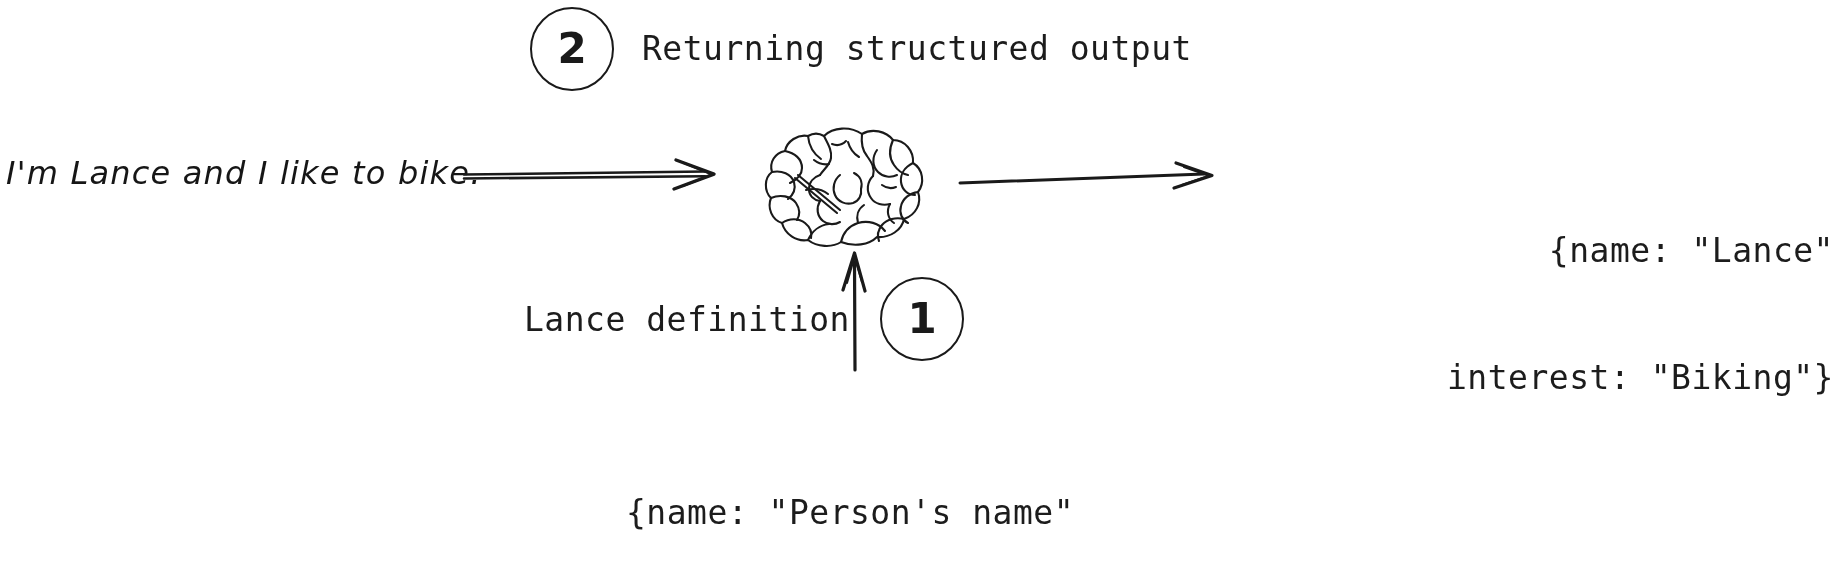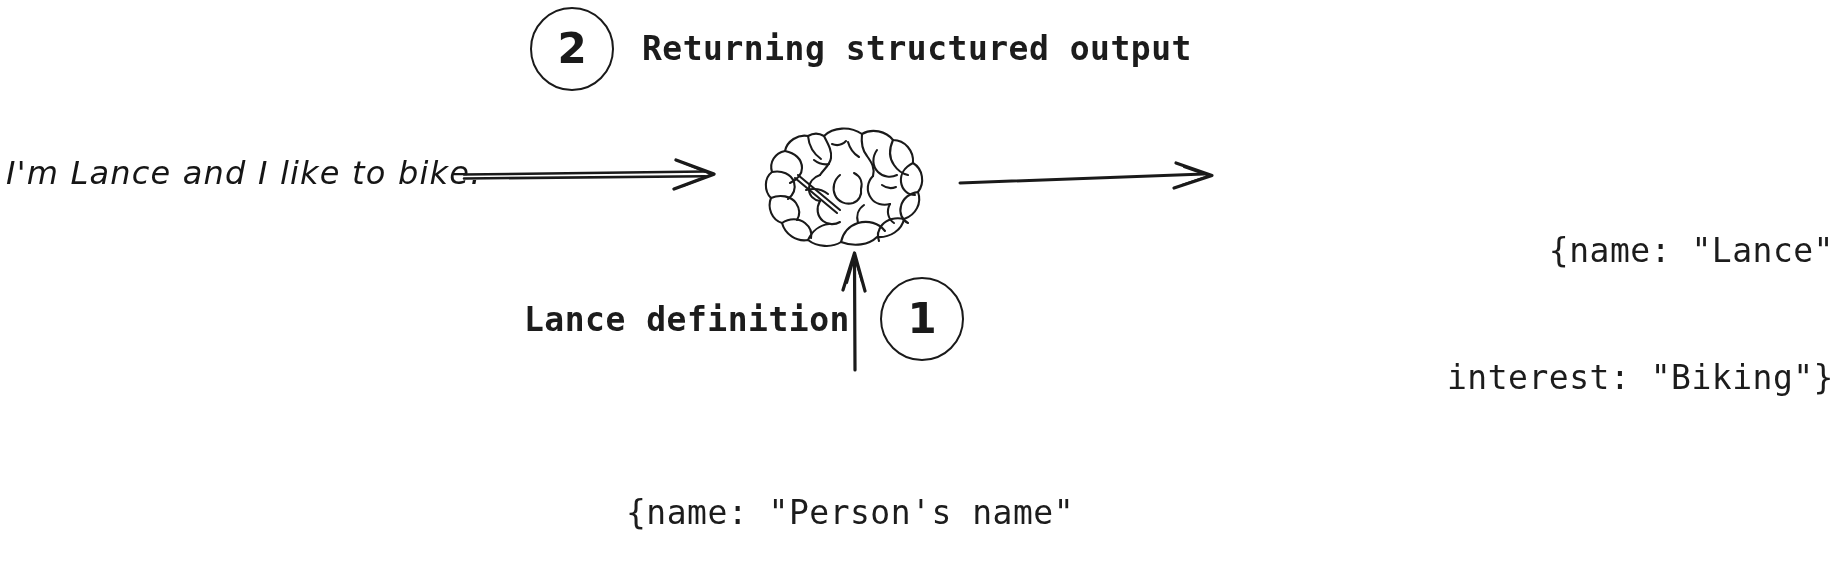--- a/index.html
+++ b/index.html
@@ -34,21 +34,21 @@
     font-weight: 700;
     color: #1a1a1a;
     line-height: 1;
     box-sizing: border-box;
   }
 
   
   .mono-label {
     font-family: "DejaVu Sans Mono", monospace;
     font-size: 33px;
-    font-weight: 700;
+    font-weight: 400;
     color: #1c1c1c;
     white-space: pre;
     letter-spacing: 0.5px;
   }
   .hand-label {
     font-family: "DejaVu Sans", sans-serif;
     font-size: 32px;
     font-style: italic;
     font-weight: 500;
     color: #161616;

